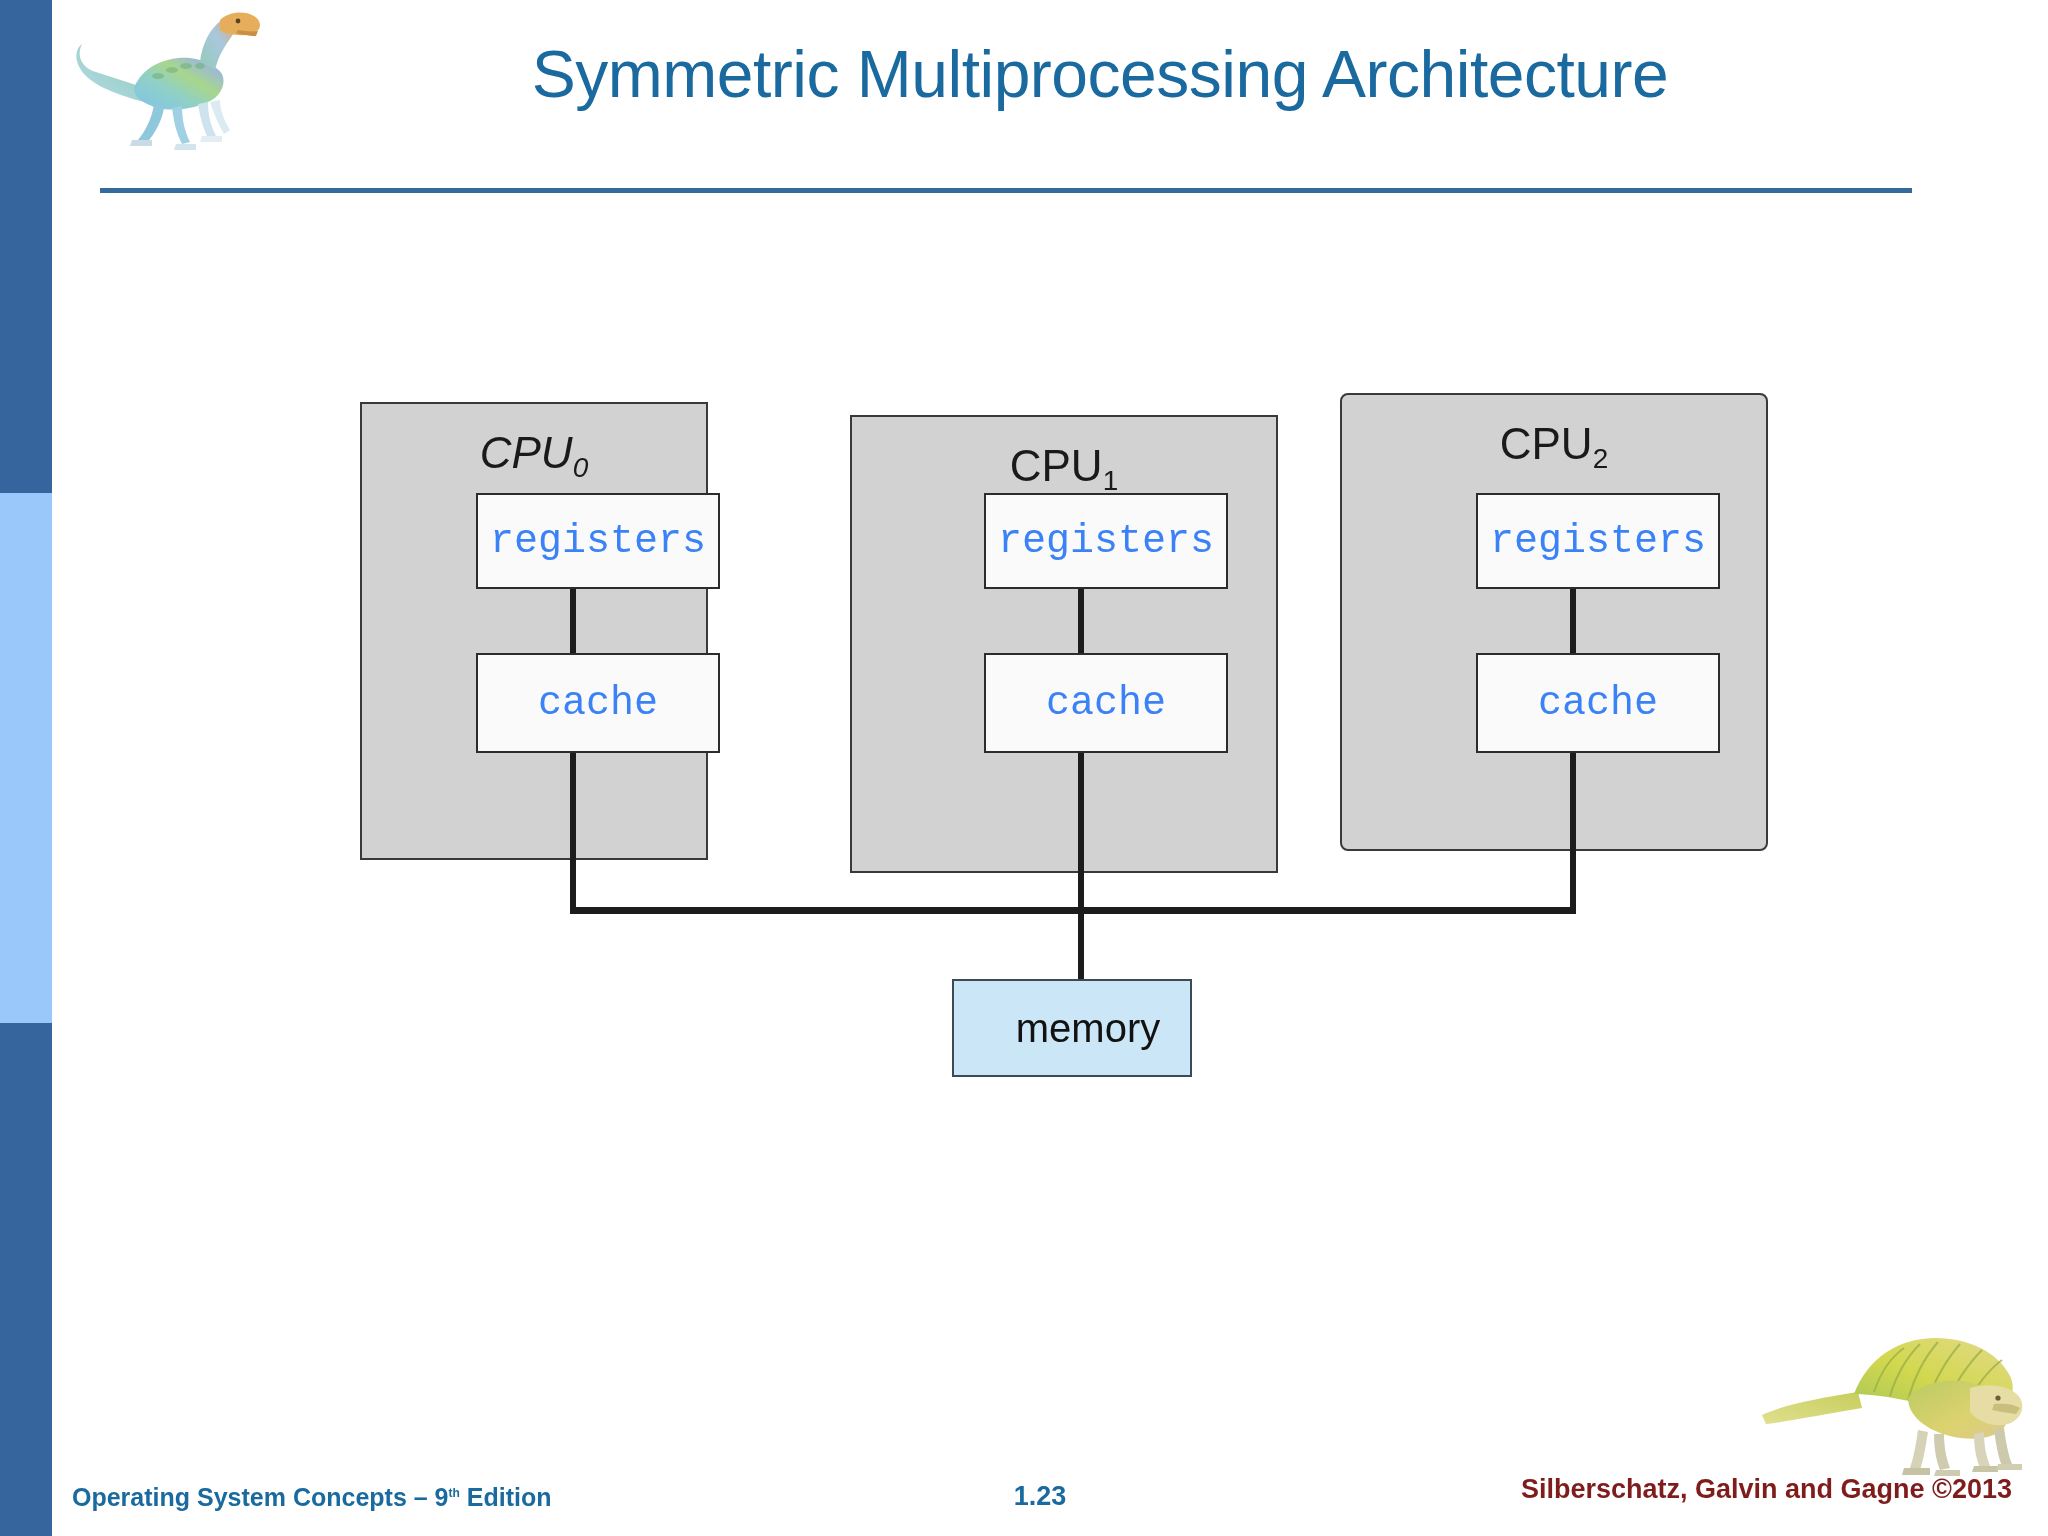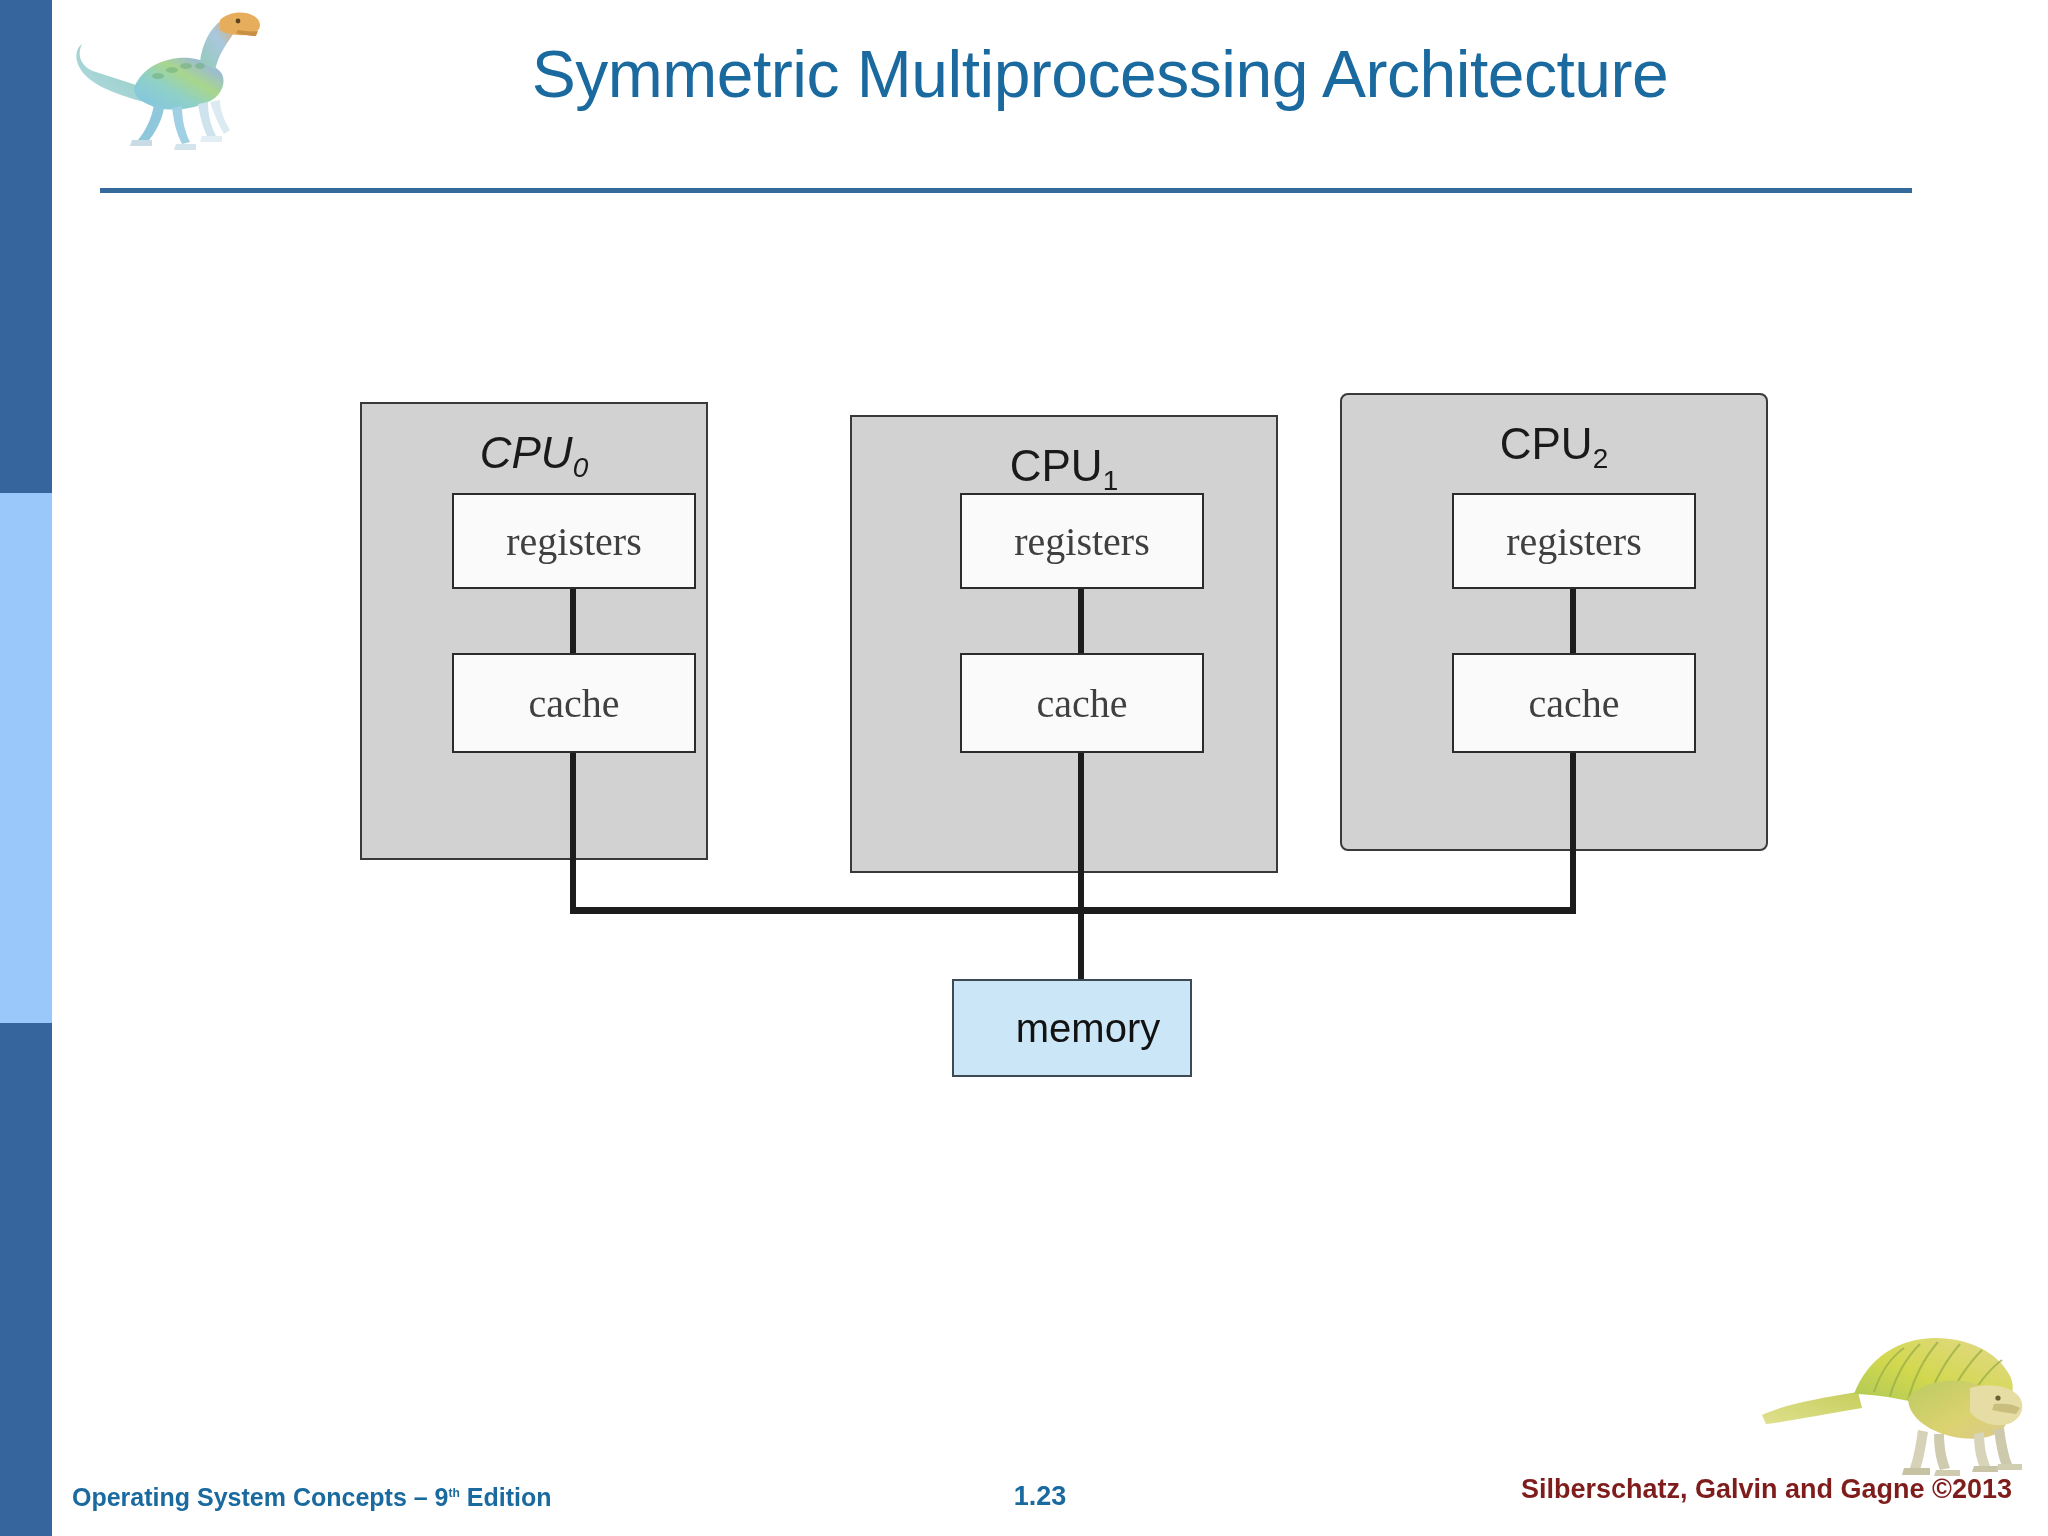--- a/index.html
+++ b/index.html
@@ -105,22 +105,23 @@
   }
   .inner-box {
     position: absolute;
     background: #FAFAFA;
     border: 2px solid #2C2C2C;
     box-sizing: border-box;
     display: flex;
     align-items: center;
     justify-content: center;
     font-size: 40px;
-    color: #404040;
-    font-family: Liberation Serif, serif;
+    color: #3b82f6;
+    font-family: Liberation Mono, monospace;
+    margin-left: 24px;
   }
   .wire {
     position: absolute;
     background: #1C1C1C;
   }
   .memory-box {
     position: absolute;
     background: #CBE7F7;
     border: 2px solid #3C4A55;
     box-sizing: border-box;

